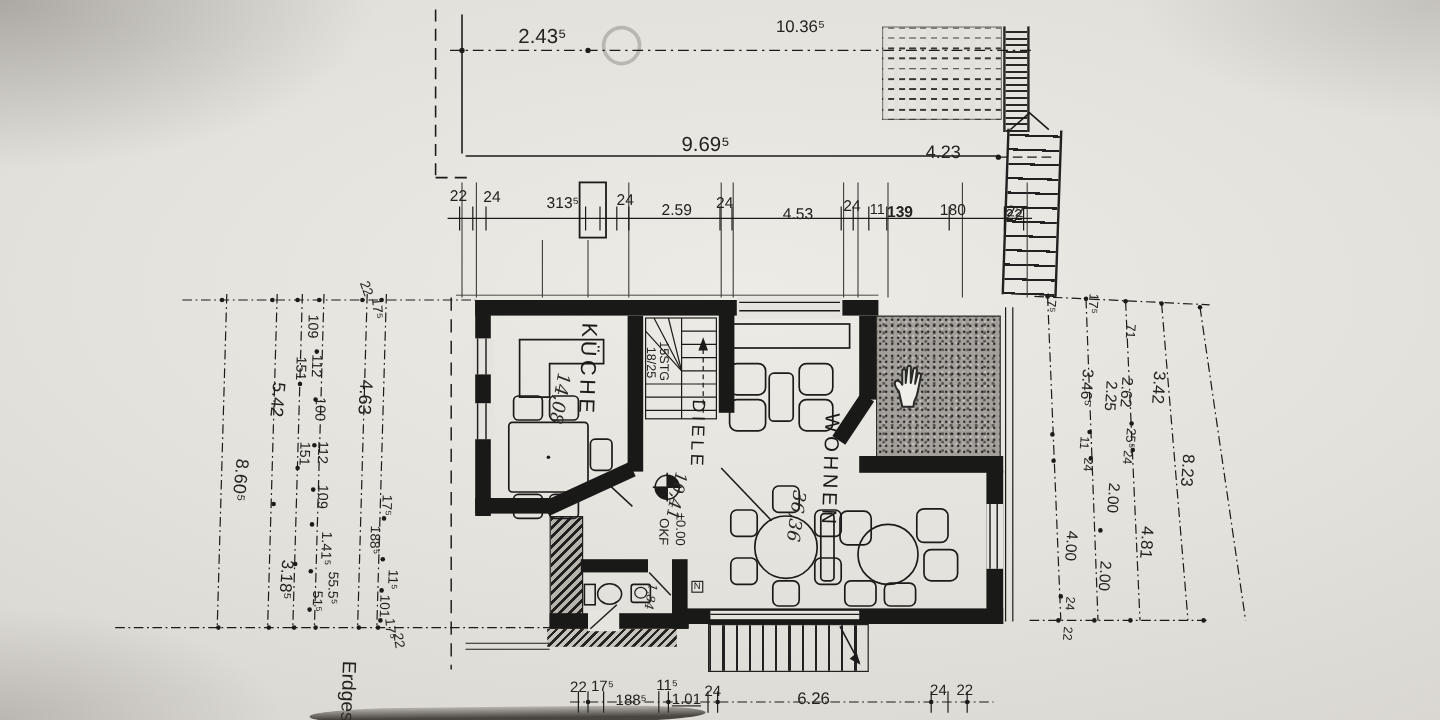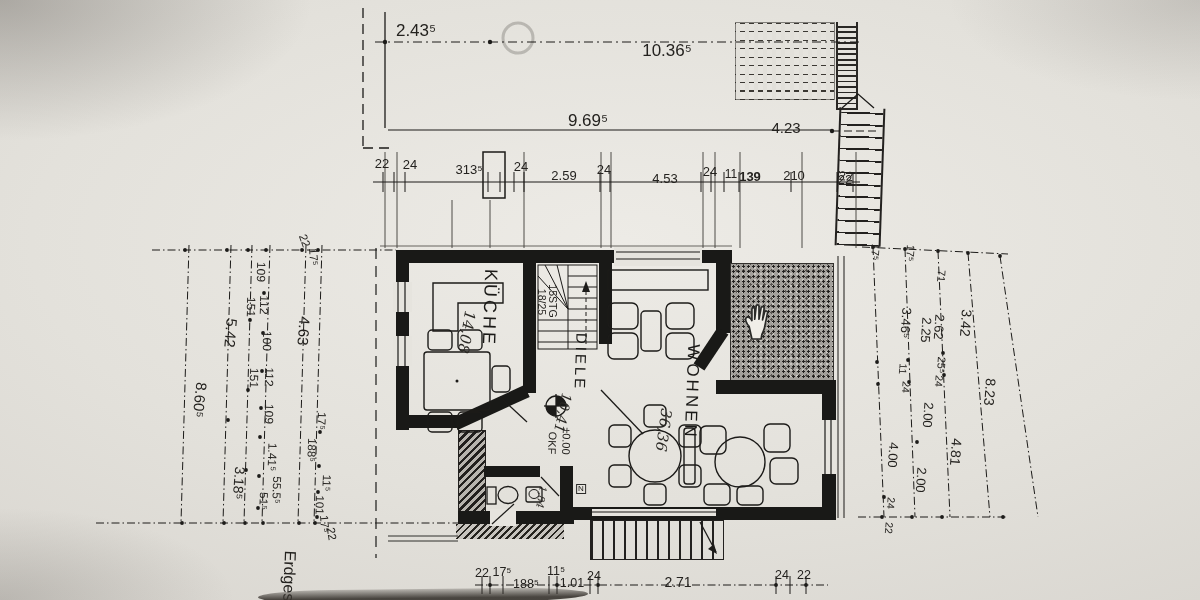--- a/index.html
+++ b/index.html
@@ -323,35 +323,35 @@
       <line x1="700" y1="522" x2="716" y2="552" stroke-width="1.3"></line>
       <path d="M708,549 L717,554 L714,544" fill="#1c1b19" stroke="none"></path>
     </g>
   </svg>
 
   <svg id="handcur" width="34" height="40" viewBox="0 0 24 28">
     <path d="M7 26 L5 17 C3 15 2 12 3 11 C4 10 6 11 7 13 L7 5 C7 3.5 9 3.5 9 5 L9 12 L10 3 C10 1.5 12 1.5 12 3 L12 12 L13.5 4 C14 2.5 15.8 3 15.6 4.5 L14.5 12.5 L16 7 C16.5 5.6 18.2 6.2 18 7.6 L16.5 15 C16 19 15 21 14 23 L13.5 26 Z" fill="#f0eee8" stroke="#2a2a28" stroke-width="1.2" stroke-linejoin="round"></path>
   </svg>
 
   <div id="labels" class="layer">
-      <span class="lbl" style="left: 416px; top: 30px; font-size: 17px; transform: translate(-50%, -50%) rotate(0deg);">2.43⁵</span>
-      <span class="lbl" style="left: 667px; top: 50px; font-size: 17px; transform: translate(-50%, -50%) rotate(0deg);">10.36⁵</span>
+      <span class="lbl" style="left: 452px; top: 30px; font-size: 17px; transform: translate(-50%, -50%) rotate(0deg);">2.43⁵</span>
+      <span class="lbl" style="left: 667px; top: 22px; font-size: 14px; transform: translate(-50%, -50%) rotate(0deg);">10.36⁵</span>
       <span class="lbl" style="left: 588px; top: 120px; font-size: 17px; transform: translate(-50%, -50%) rotate(0deg); text-align: center;">9.69⁵</span>
       <span class="lbl" style="left: 786px; top: 127px; font-size: 15px; transform: translate(-50%, -50%) rotate(0deg);">4.23</span>
       <span class="lbl" style="left: 382px; top: 163px; font-size: 13px; transform: translate(-50%, -50%) rotate(0deg);">22</span>
       <span class="lbl" style="left: 410px; top: 164px; font-size: 13px; transform: translate(-50%, -50%) rotate(0deg);">24</span>
       <span class="lbl" style="left: 469px; top: 169px; font-size: 13px; transform: translate(-50%, -50%) rotate(0deg);">313⁵</span>
       <span class="lbl" style="left: 521px; top: 166px; font-size: 13px; transform: translate(-50%, -50%) rotate(0deg);">24</span>
       <span class="lbl" style="left: 564px; top: 175px; font-size: 13px; transform: translate(-50%, -50%) rotate(0deg);">2.59</span>
       <span class="lbl" style="left: 604px; top: 169px; font-size: 13px; transform: translate(-50%, -50%) rotate(0deg);">24</span>
       <span class="lbl" style="left: 665px; top: 178px; font-size: 13px; transform: translate(-50%, -50%) rotate(0deg);">4.53</span>
       <span class="lbl" style="left: 710px; top: 171px; font-size: 13px; transform: translate(-50%, -50%) rotate(0deg);">24</span>
       <span class="lbl" style="left: 731px; top: 174px; font-size: 12px; transform: translate(-50%, -50%) rotate(0deg);">11</span>
       <span class="lbl" style="left: 750px; top: 176px; font-size: 13px; transform: translate(-50%, -50%) rotate(0deg); font-weight: bold;">139</span>
-      <span class="lbl" style="left: 794px; top: 175px; font-size: 13px; transform: translate(-50%, -50%) rotate(0deg);">210</span>
+      <span class="lbl" style="left: 794px; top: 175px; font-size: 13px; transform: translate(-50%, -50%) rotate(0deg);">180</span>
       <span class="lbl" style="left: 845px; top: 179px; font-size: 13px; transform: translate(-50%, -50%) rotate(0deg);">22</span>
       <span class="lbl" style="left: 304px; top: 241px; font-size: 11.5px; transform: translate(-50%, -50%) rotate(70deg);">22</span>
       <span class="lbl" style="left: 313px; top: 257px; font-size: 11.5px; transform: translate(-50%, -50%) rotate(85deg);">17⁵</span>
       <span class="lbl" style="left: 200px; top: 400px; font-size: 15px; transform: translate(-50%, -50%) rotate(96deg);">8.60⁵</span>
       <span class="lbl" style="left: 231px; top: 333px; font-size: 15px; transform: translate(-50%, -50%) rotate(95deg);">5.42</span>
       <span class="lbl" style="left: 239px; top: 483px; font-size: 14px; transform: translate(-50%, -50%) rotate(94deg);">3.18⁵</span>
       <span class="lbl" style="left: 251px; top: 307px; font-size: 12px; transform: translate(-50%, -50%) rotate(92deg);">151</span>
       <span class="lbl" style="left: 254px; top: 378px; font-size: 12px; transform: translate(-50%, -50%) rotate(92deg);">151</span>
       <span class="lbl" style="left: 263px; top: 501px; font-size: 11.5px; transform: translate(-50%, -50%) rotate(92deg);">51⁵</span>
       <span class="lbl" style="left: 261px; top: 272px; font-size: 12px; transform: translate(-50%, -50%) rotate(92deg);">109</span>
@@ -383,23 +383,23 @@
       <span class="lbl" style="left: 893px; top: 455px; font-size: 13px; transform: translate(-50%, -50%) rotate(94deg);">4.00</span>
       <span class="lbl" style="left: 921px; top: 480px; font-size: 13px; transform: translate(-50%, -50%) rotate(94deg);">2.00</span>
       <span class="lbl" style="left: 956px; top: 452px; font-size: 14px; transform: translate(-50%, -50%) rotate(94deg);">4.81</span>
       <span class="lbl" style="left: 990px; top: 392px; font-size: 14px; transform: translate(-50%, -50%) rotate(94deg);">8.23</span>
       <span class="lbl" style="left: 891px; top: 503px; font-size: 10.5px; transform: translate(-50%, -50%) rotate(94deg);">24</span>
       <span class="lbl" style="left: 889px; top: 528px; font-size: 10.5px; transform: translate(-50%, -50%) rotate(94deg);">22</span>
       <span class="lbl" style="left: 482px; top: 573px; font-size: 12.5px; transform: translate(-50%, -50%) rotate(0deg);">22</span>
       <span class="lbl" style="left: 502px; top: 572px; font-size: 12.5px; transform: translate(-50%, -50%) rotate(0deg);">17⁵</span>
       <span class="lbl" style="left: 526px; top: 584px; font-size: 12.5px; transform: translate(-50%, -50%) rotate(0deg);">188⁵</span>
       <span class="lbl" style="left: 556px; top: 571px; font-size: 12.5px; transform: translate(-50%, -50%) rotate(0deg);">11⁵</span>
-      <span class="lbl" style="left: 572px; top: 583px; font-size: 12.5px; transform: translate(-50%, -50%) rotate(0deg);">1.01</span>
+      <span class="lbl" style="left: 572px; top: 583px; font-size: 12.5px; transform: translate(-50%, -50%) rotate(0deg); text-decoration: underline;">1.01</span>
       <span class="lbl" style="left: 594px; top: 576px; font-size: 12.5px; transform: translate(-50%, -50%) rotate(0deg);">24</span>
-      <span class="lbl" style="left: 678px; top: 582px; font-size: 14px; transform: translate(-50%, -50%) rotate(0deg);">2.71</span>
+      <span class="lbl" style="left: 678px; top: 582px; font-size: 14px; transform: translate(-50%, -50%) rotate(0deg);">6.26</span>
       <span class="lbl" style="left: 782px; top: 575px; font-size: 12.5px; transform: translate(-50%, -50%) rotate(0deg);">24</span>
       <span class="lbl" style="left: 804px; top: 575px; font-size: 12.5px; transform: translate(-50%, -50%) rotate(0deg);">22</span>
       <span class="lbl room" style="left: 490px; top: 308px; font-size: 18px; transform: translate(-50%, -50%) rotate(92deg);">KÜCHE</span>
       <span class="lbl hand" style="left: 466px; top: 332px; font-size: 15px; transform: translate(-50%, -50%) rotate(100deg);">14,08</span>
       <span class="lbl room" style="left: 581px; top: 362px; font-size: 15px; transform: translate(-50%, -50%) rotate(92deg);">DIELE</span>
       <span class="lbl hand" style="left: 563px; top: 413px; font-size: 14px; transform: translate(-50%, -50%) rotate(102deg);">10,41</span>
       <span class="lbl room" style="left: 692px; top: 392px; font-size: 17px; transform: translate(-50%, -50%) rotate(92deg);">WOHNEN</span>
       <span class="lbl hand" style="left: 663px; top: 430px; font-size: 15px; transform: translate(-50%, -50%) rotate(98deg);">36,36</span>
       <span class="lbl hand" style="left: 541px; top: 497px; font-size: 10px; transform: translate(-50%, -50%) rotate(100deg);">1,84</span>
       <span class="lbl boxed" style="left: 581px; top: 489px; font-size: 8px; transform: translate(-50%, -50%) rotate(0deg);">N</span>

